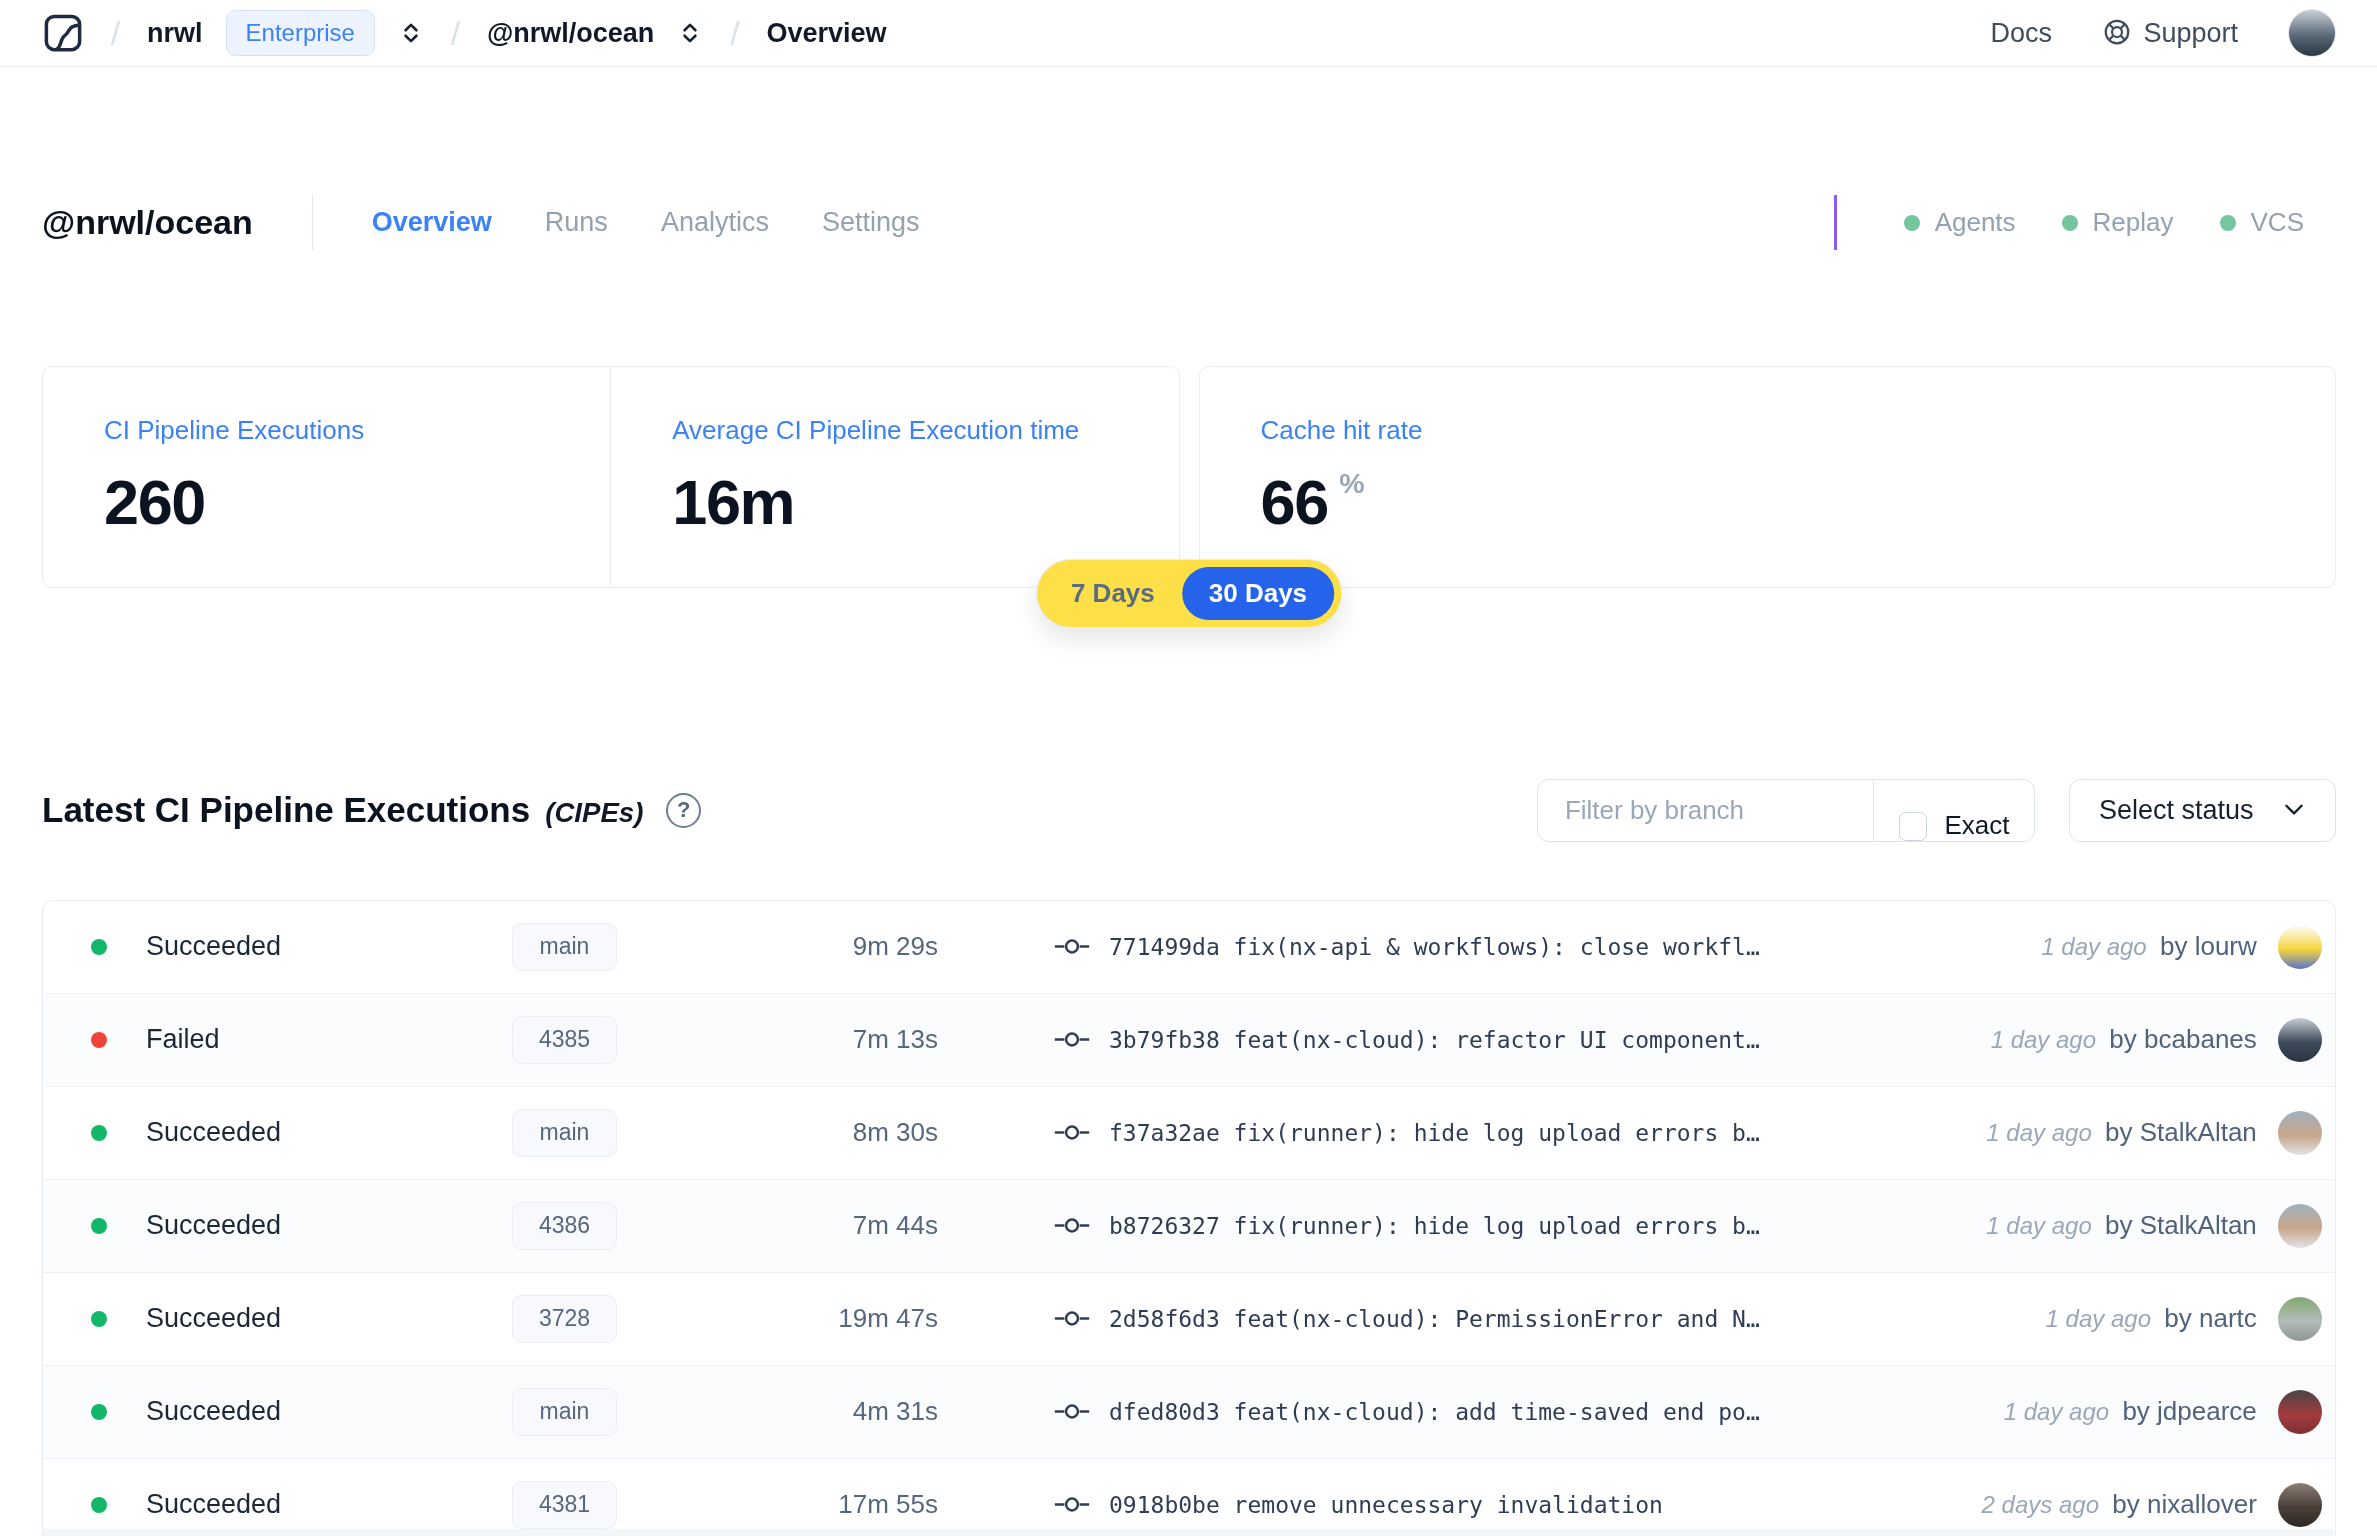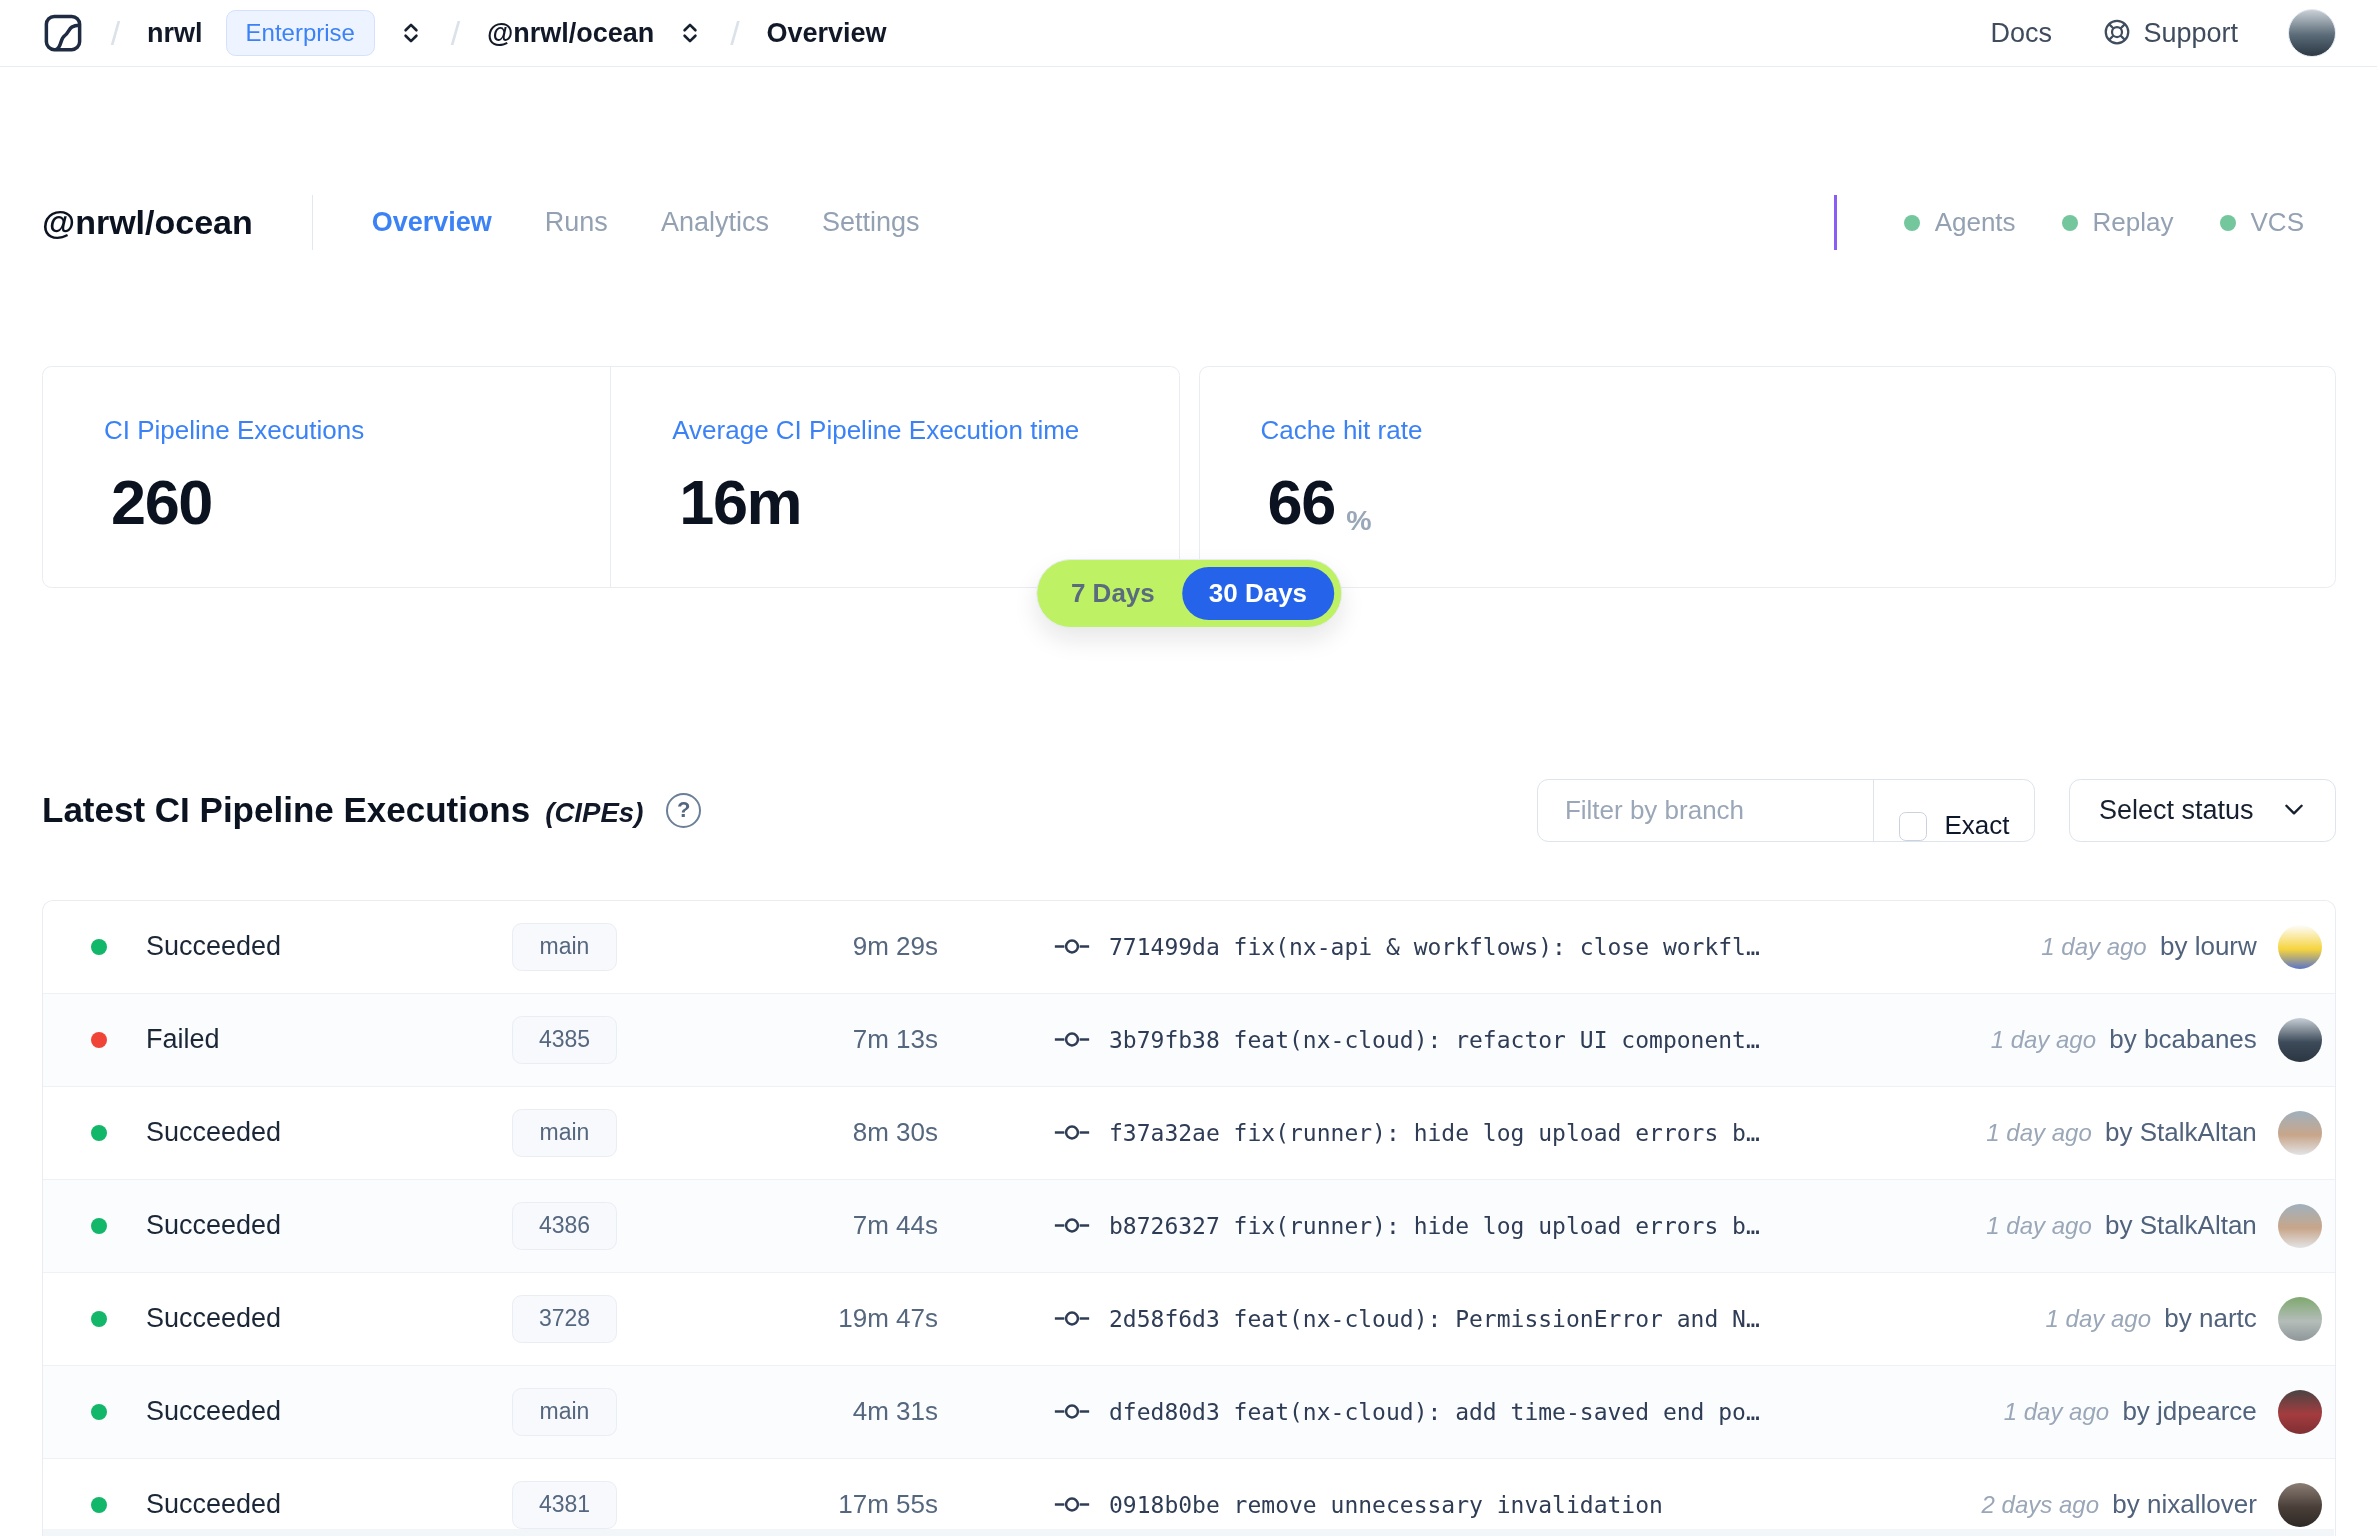--- a/index.html
+++ b/index.html
@@ -38,25 +38,25 @@
   .ws-status { display:flex; align-items:center; gap:15px; }
   .ws-status .dot { width:16px; height:16px; border-radius:50%; }
   .ws-status .lbl { font-size:26px; color:#93a1b3; }
 
   
   .stats-row { position:relative; display:flex; gap:19px; margin:116px 42px 0; }
   .stats-panel { flex:1; display:flex; background:#fff; border:1px solid #e9edf2; border-radius:9.5px; }
   .stat-card { flex:1; padding:49px 19px 50px 61px; }
   .stat-card + .stat-card { border-left:1px solid #e9edf2; }
   .stat-label { font-size:26px; font-weight:500; color:#3b82f6; line-height:29.5px; }
-  .stat-value-row { margin-top:21px; display:flex; align-items:flex-end; gap:11.4px;margin-left:7px; }
+  .stat-value-row { margin-top:21px; display:flex; align-items:flex-start; gap:11.4px; }
   .stat-value { font-size:63px; line-height:70px; font-weight:700; letter-spacing:-1.4px; color:#0b1220; }
   .stat-suffix { font-size:28.5px; font-weight:600; color:#9aa7b8; }
   .range-toggle { position:absolute; left:50%; bottom:-40px; transform:translateX(-50%);
-    display:flex; align-items:center; background:#bef264; border:1px solid #e7ecf1;
+    display:flex; align-items:center; background:#fde047; border:1px solid #e7ecf1;
     border-radius:950px; padding:6.7px; box-shadow:0 11.4px 25px rgba(15,23,42,.10); }
   .range-opt { font-size:26px; font-weight:600; color:#5b6b7f; padding:12.4px 27px;
     border-radius:950px; cursor:pointer; line-height:28.5px; }
   .range-opt.selected { background:#2563eb; color:#fff; }
 
   
   .cipe-header { display:flex; align-items:center; margin:191px 42px 0; }
   .cipe-title-wrap { display:flex; align-items:baseline; gap:15px; }
   .cipe-title { font-size:35px; font-weight:700; color:#0b1220; }
   .cipe-suffix { font-size:27.6px; font-weight:600; font-style:italic; color:#111827; }

